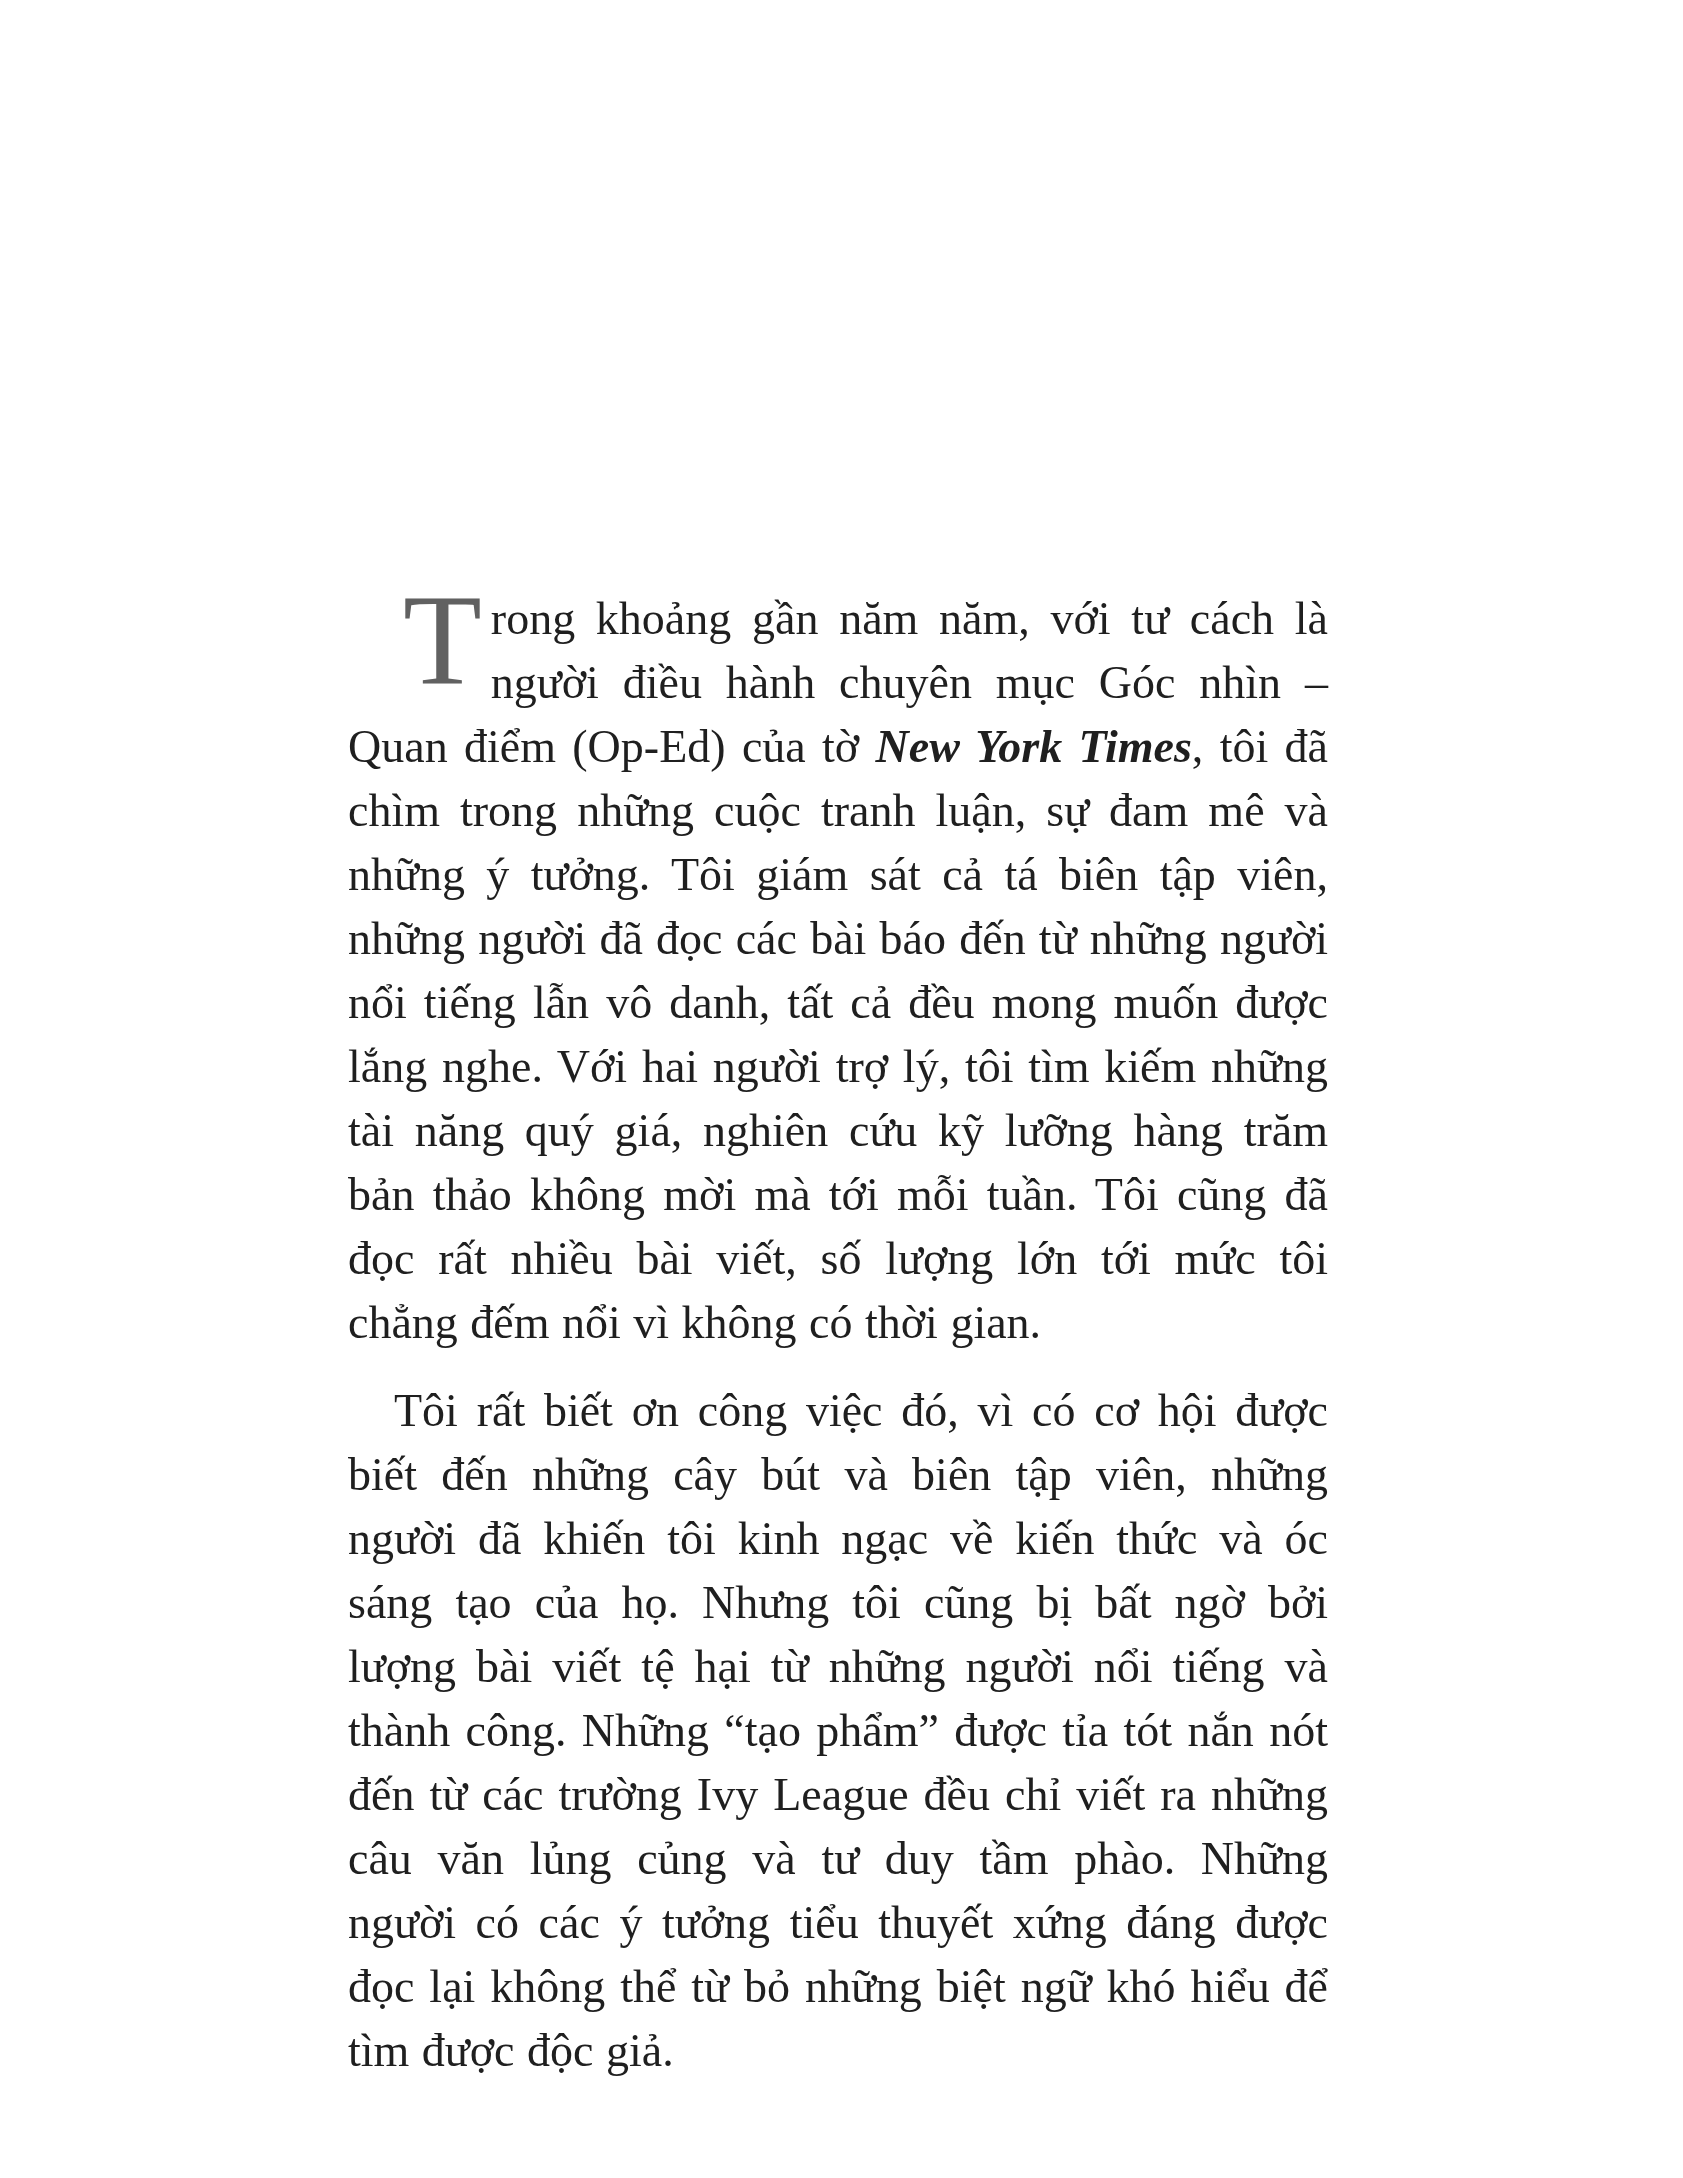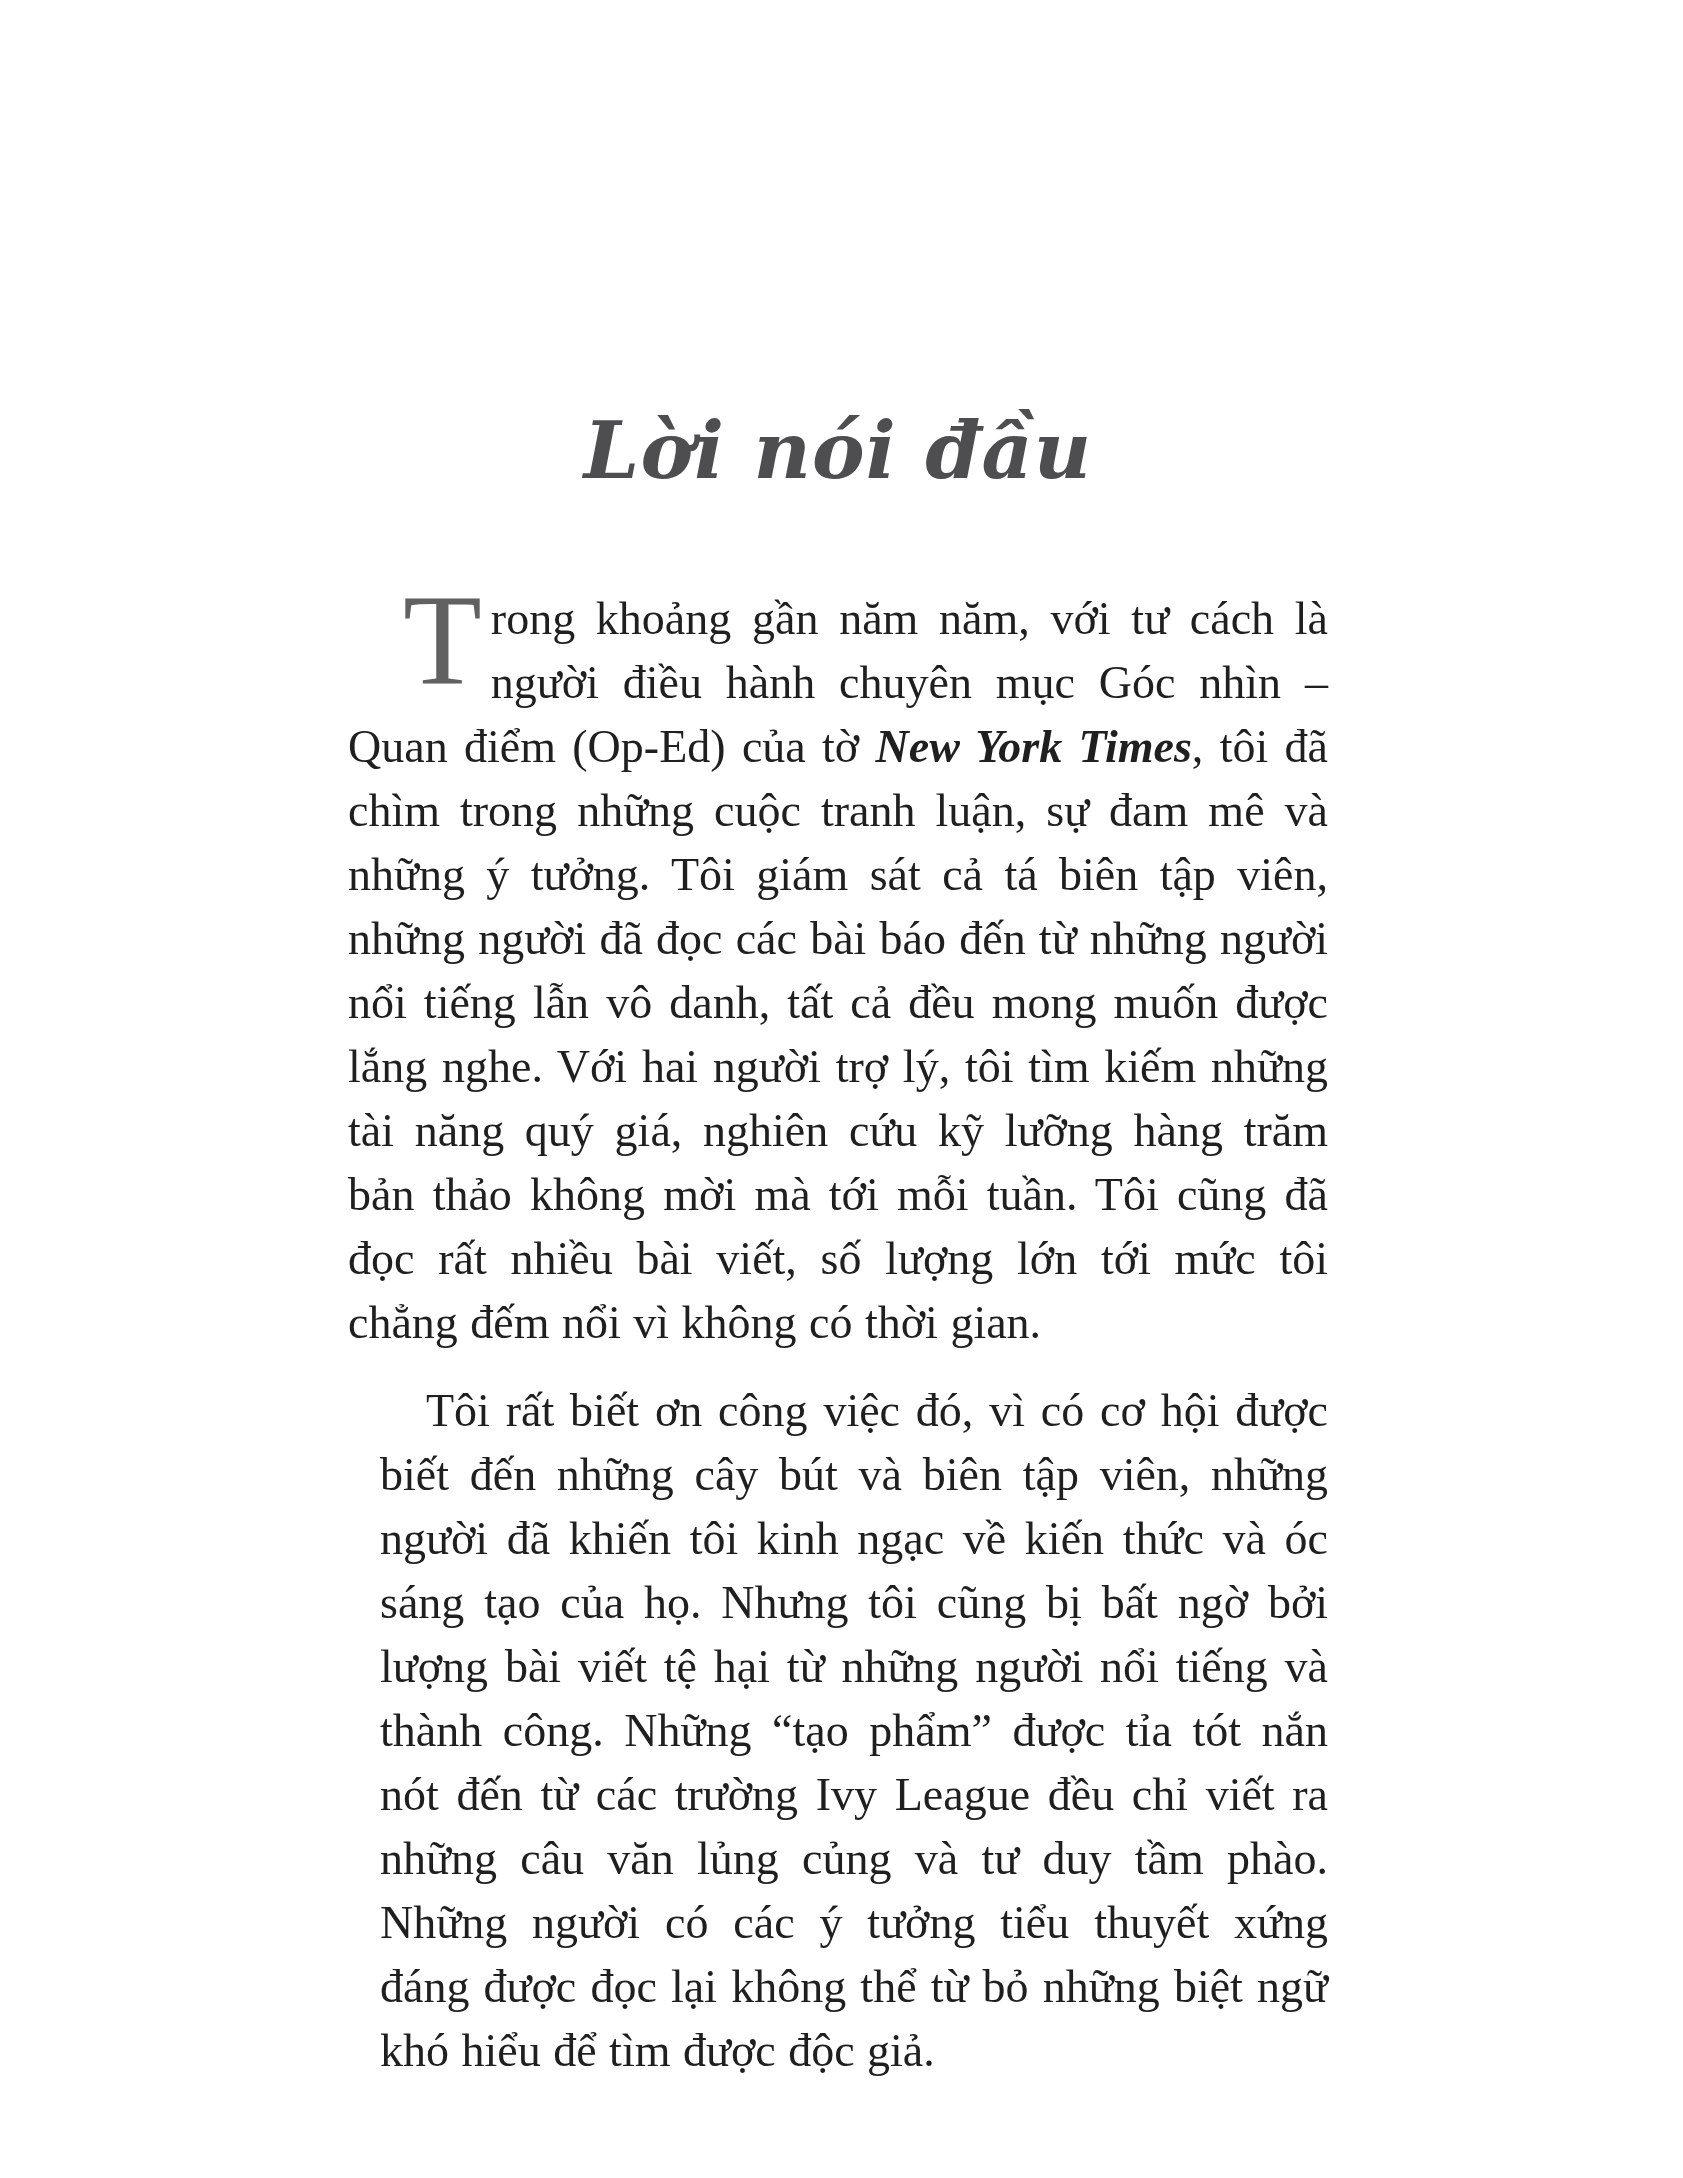--- a/index.html
+++ b/index.html
@@ -44,37 +44,35 @@
     color: #1f1f1f;
     word-spacing: 1px;
   }
   .para em {
     font-style: italic;
     font-weight: bold;
   }
   .para2 {
     margin-top: 24px;
     text-indent: 46px;
-    margin-left: 32px;
   }
   .dropcap {
     float: left;
     font-family: "Liberation Serif", "DejaVu Serif", serif;
     font-size: 129px;
     line-height: 95px;
     height: 99px;
     margin: 5px 9px 0 55px;
     color: #616161;
   }
 </style>
 </head>
 <body>
 
 <div class="page">
-  <h1 class="title">Lời nói đầu</h1>
 
   <div class="body-column">
     <p class="para para1"><span class="dropcap">T</span><span>rong khoảng gần năm năm, với tư cách là người điều hành chuyên mục Góc nhìn – Quan điểm (Op-Ed) của tờ </span><em>New York Times</em><span>, tôi đã chìm trong những cuộc tranh luận, sự đam mê và những ý tưởng. Tôi giám sát cả tá biên tập viên, những người đã đọc các bài báo đến từ những người nổi tiếng lẫn vô danh, tất cả đều mong muốn được lắng nghe. Với hai người trợ lý, tôi tìm kiếm những tài năng quý giá, nghiên cứu kỹ lưỡng hàng trăm bản thảo không mời mà tới mỗi tuần. Tôi cũng đã đọc rất nhiều bài viết, số lượng lớn tới mức tôi chẳng đếm nổi vì không có thời gian.</span></p>
 
     <p class="para para2">Tôi rất biết ơn công việc đó, vì có cơ hội được biết đến những cây bút và biên tập viên, những người đã khiến tôi kinh ngạc về kiến thức và óc sáng tạo của họ. Nhưng tôi cũng bị bất ngờ bởi lượng bài viết tệ hại từ những người nổi tiếng và thành công. Những “tạo phẩm” được tỉa tót nắn nót đến từ các trường Ivy League đều chỉ viết ra những câu văn lủng củng và tư duy tầm phào. Những người có các ý tưởng tiểu thuyết xứng đáng được đọc lại không thể từ bỏ những biệt ngữ khó hiểu để tìm được độc giả.</p>
   </div>
 </div>
 
 
 </body></html>

